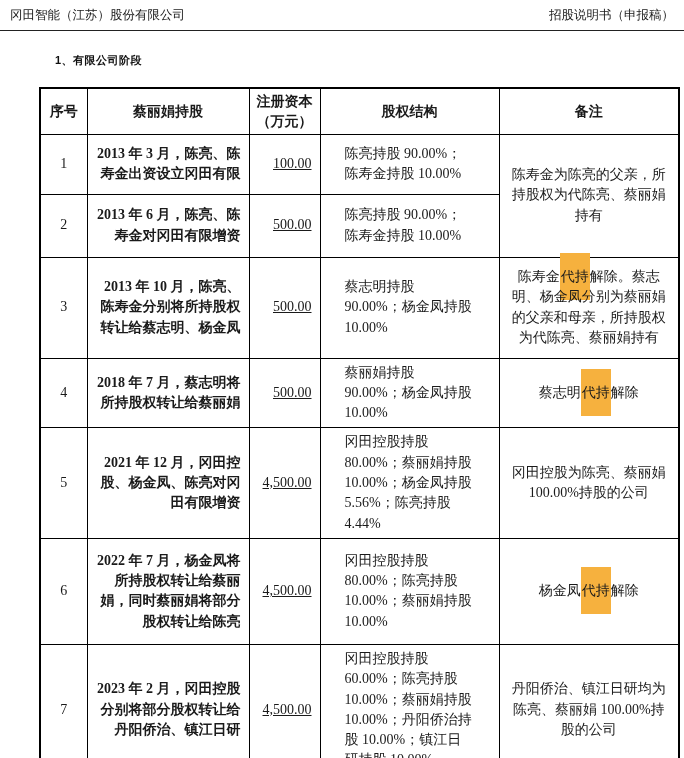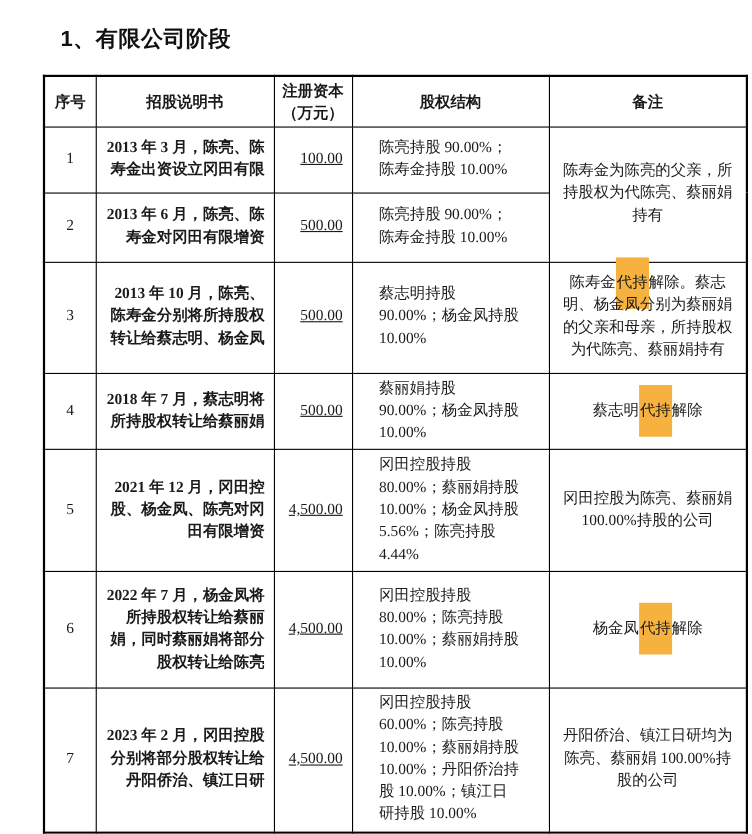--- a/index.html
+++ b/index.html
@@ -17,21 +17,21 @@
     justify-content: space-between;
     align-items: flex-end;
     padding: 8px 10px 7px 10px;
     border-bottom: 1px solid #222;
     font-size: 12.5px;
     line-height: 1.2;
   }
   .section-title {
     margin: 22px 0 0 55px;
     font-family: "Liberation Sans", "DejaVu Sans", sans-serif;
-    font-size: 20px;
+    font-size: 11px;
     font-weight: bold;
     color: #111;
     letter-spacing: 0.5px;
   }
   table.equity-table {
     margin: 19px 0 0 39px;
     width: 639px;
     border-collapse: collapse;
     table-layout: fixed;
     border: 2px solid #000;
@@ -64,35 +64,39 @@
   td.capital { text-align: right; padding: 4px 8px; text-decoration: underline; }
   td.structure { text-align: left; padding: 4px 24px; }
   td.remark  { text-align: center; padding: 4px 8px; }
   td.remark mark { padding: 16px 1px; color: inherit; }
 </style>
 </head>
 <body>
 
 <div class="page">
 
+  <header class="page-header">
+    <span>冈田智能（江苏）股份有限公司</span>
+    <span>招股说明书（申报稿）</span>
+  </header>
 
   <h2 class="section-title">1、有限公司阶段</h2>
 
   <table class="equity-table">
     <colgroup>
       <col style="width:47px">
       <col style="width:162px">
       <col style="width:71px">
       <col style="width:179px">
       <col style="width:180px">
     </colgroup>
     <thead>
       <tr id="head-row">
           <th>序号</th>
-          <th>招股说明书</th>
+          <th>蔡丽娟持股</th>
           <th>注册资本
 （万元）</th>
           <th>股权结构</th>
           <th>备注</th>
         </tr>
     </thead>
     <tbody id="body-rows">
         <tr>
           <td class="no">1</td>
           <td class="change">2013 年 3 月，陈亮、陈寿金出资设立冈田有限</td>

